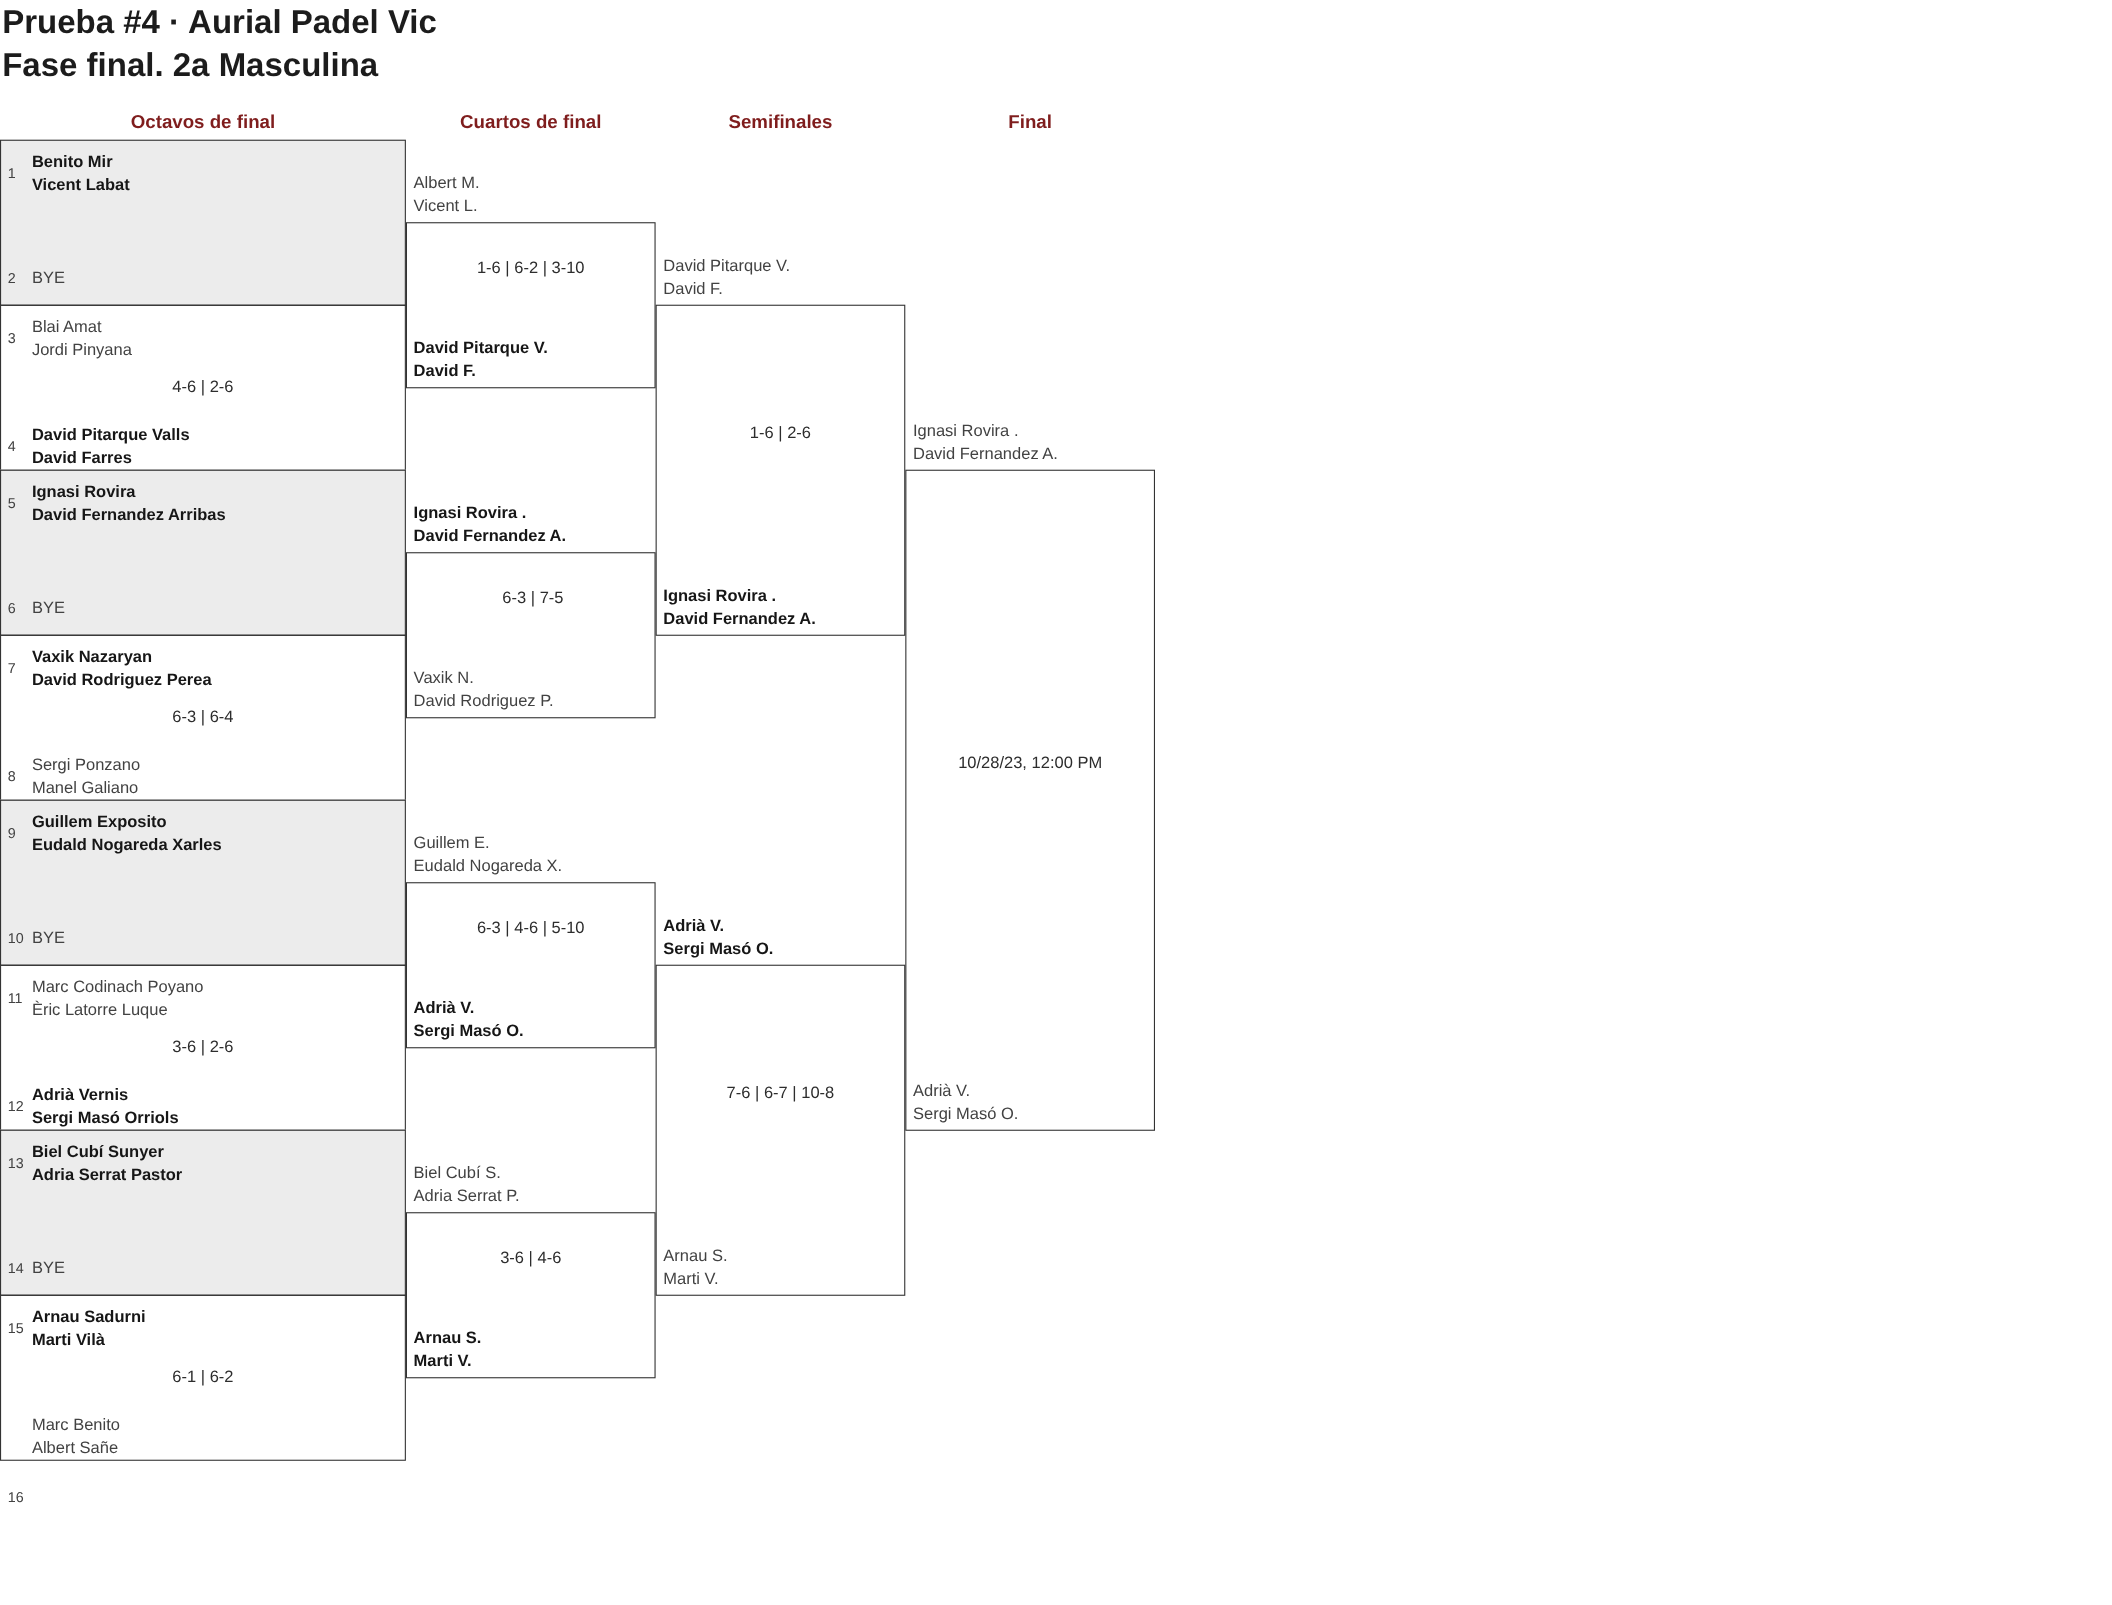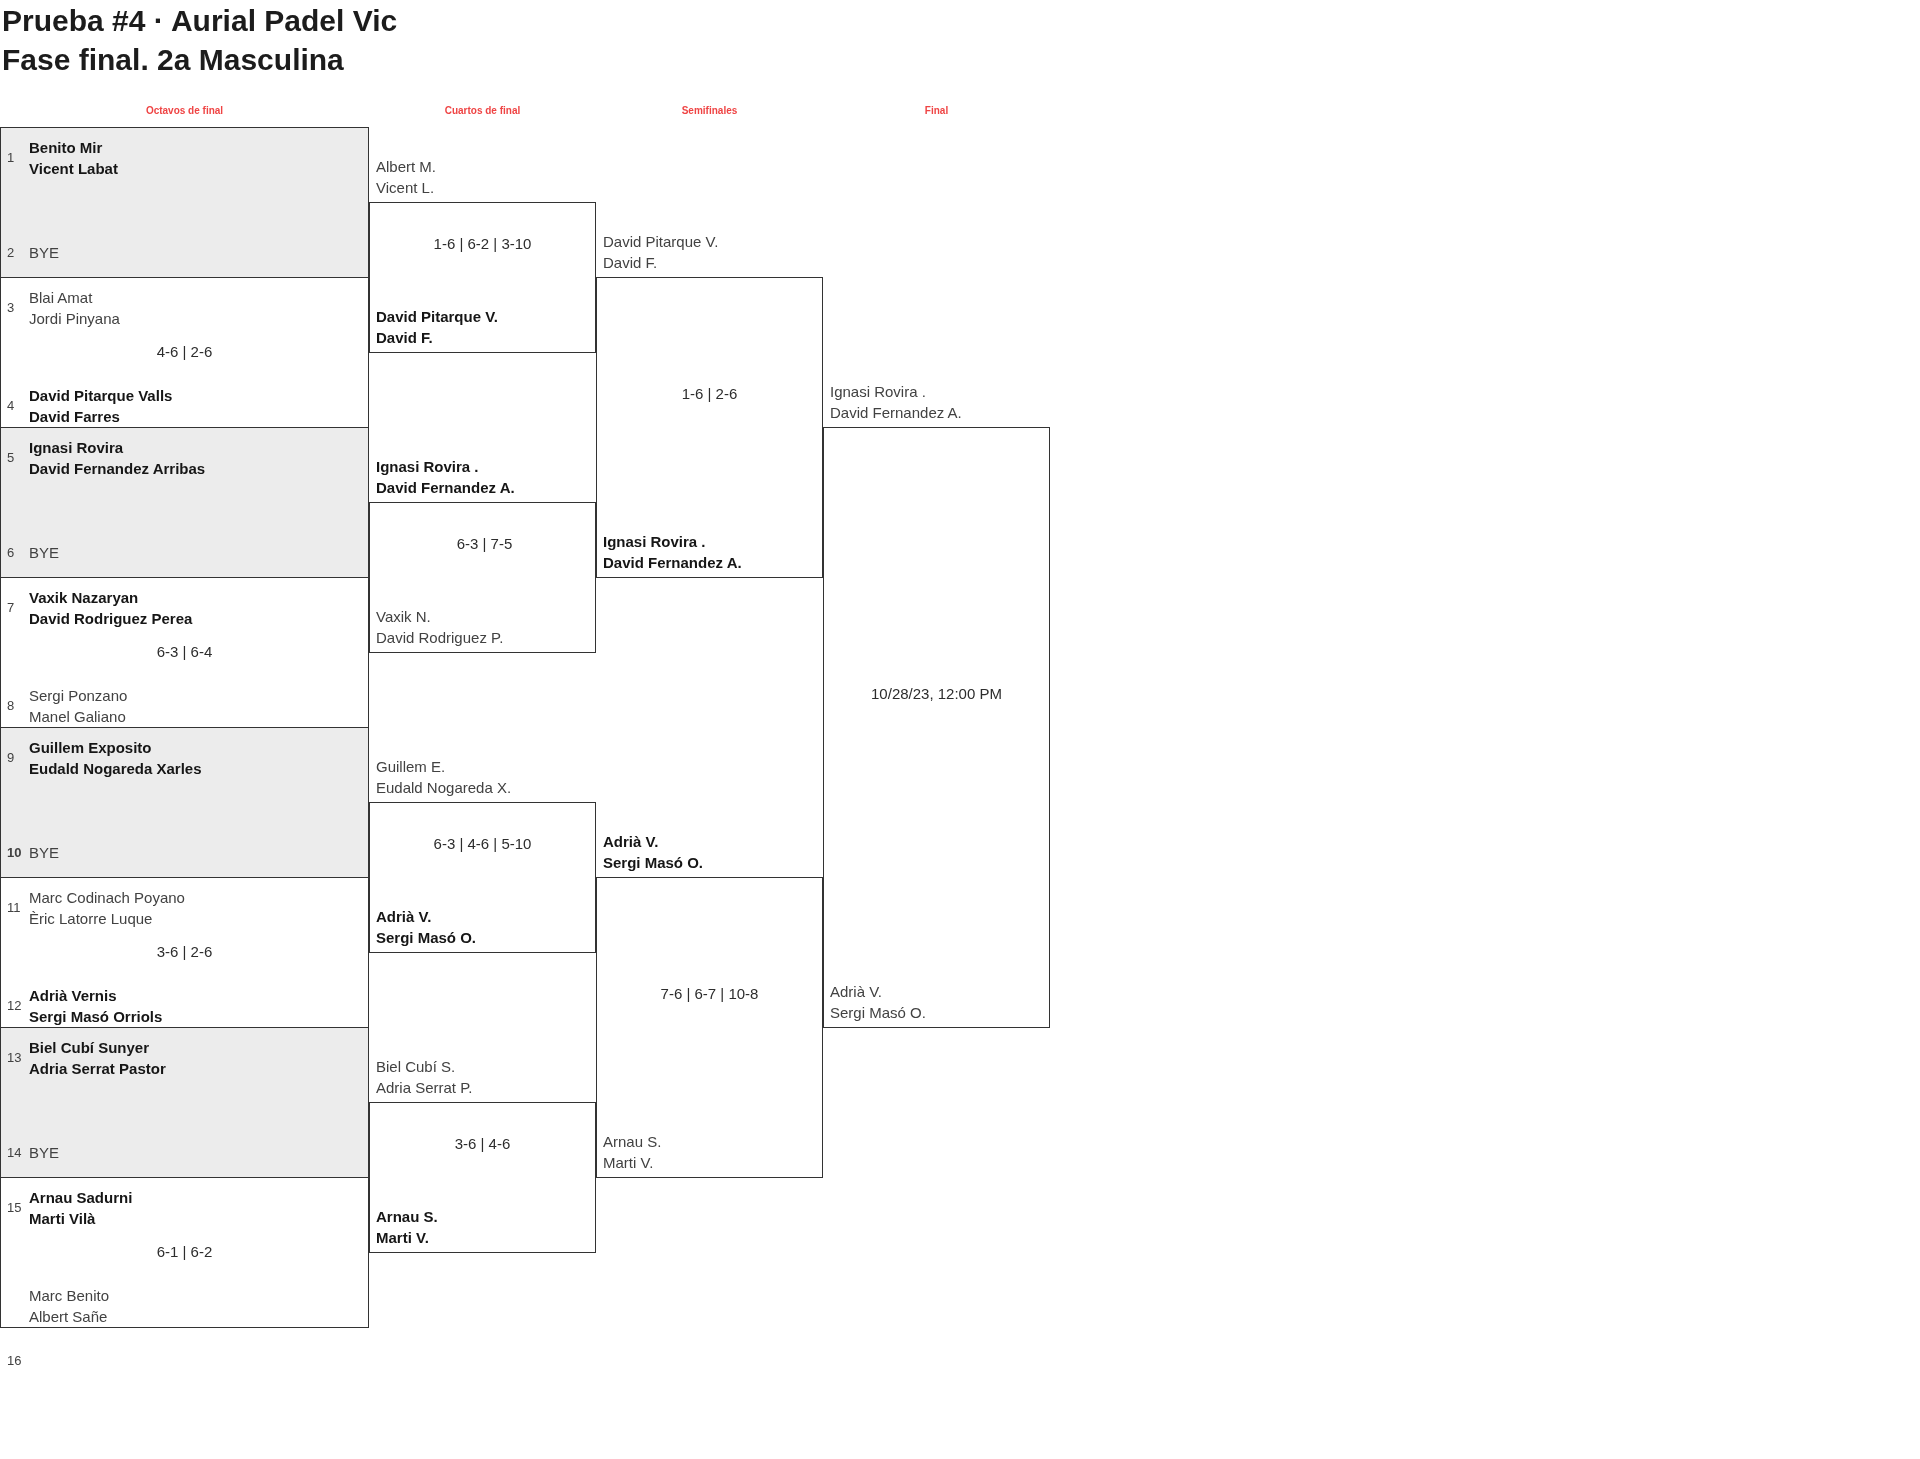--- a/index.html
+++ b/index.html
@@ -9,21 +9,21 @@
     position:relative;overflow:hidden;
     -webkit-font-smoothing:antialiased;
   }
   .stage{position:absolute;left:0;top:0;width:1920px;height:1459px;}
   .title{
     position:absolute;left:2px;top:1px;
     font-size:30px;line-height:39px;font-weight:700;color:#1c1c1c;letter-spacing:0;
   }
   .hdr{
     position:absolute;top:100px;height:22px;
-    font-size:10px;line-height:22px;font-weight:600;color:#ef4444;text-align:center;
+    font-size:17px;line-height:22px;font-weight:600;color:#7f1d1d;text-align:center;
     white-space:nowrap;
   }
   .box{
     position:absolute;border:1px solid #333333;box-sizing:border-box;background:transparent;
   }
   .box.gray{background:#ececec;}
   .team{
     position:absolute;font-size:15px;line-height:21px;color:#424242;white-space:nowrap;
   }
   .team span{display:block;}
@@ -102,21 +102,21 @@
     <span>Sergi Ponzano</span>
     <span>Manel Galiano</span>
   </div>
 
   <div class="box gray" style="left:0;top:727px;width:369px;height:151px;"></div>
   <div class="seed" style="top:737px;">9</div>
   <div class="team" style="left:29px;top:737px;">
     <span class="b">Guillem Exposito</span>
     <span class="b">Eudald Nogareda Xarles</span>
   </div>
-  <div class="seed one" style="top:843px;font-weight:bold;">10</div>
+  <div class="seed one" style="top:843px;">10</div>
   <div class="team" style="left:29px;top:843px;line-height:20px;">BYE</div>
 
   <div class="box" style="left:0;top:877px;width:369px;height:151px;"></div>
   <div class="seed" style="top:887px;">11</div>
   <div class="team" style="left:29px;top:887px;">
     <span>Marc Codinach Poyano</span>
     <span>Èric Latorre Luque</span>
   </div>
   <div class="score" style="left:0;top:942px;width:369px;">3-6 | 2-6</div>
   <div class="seed" style="top:985px;">12</div>

